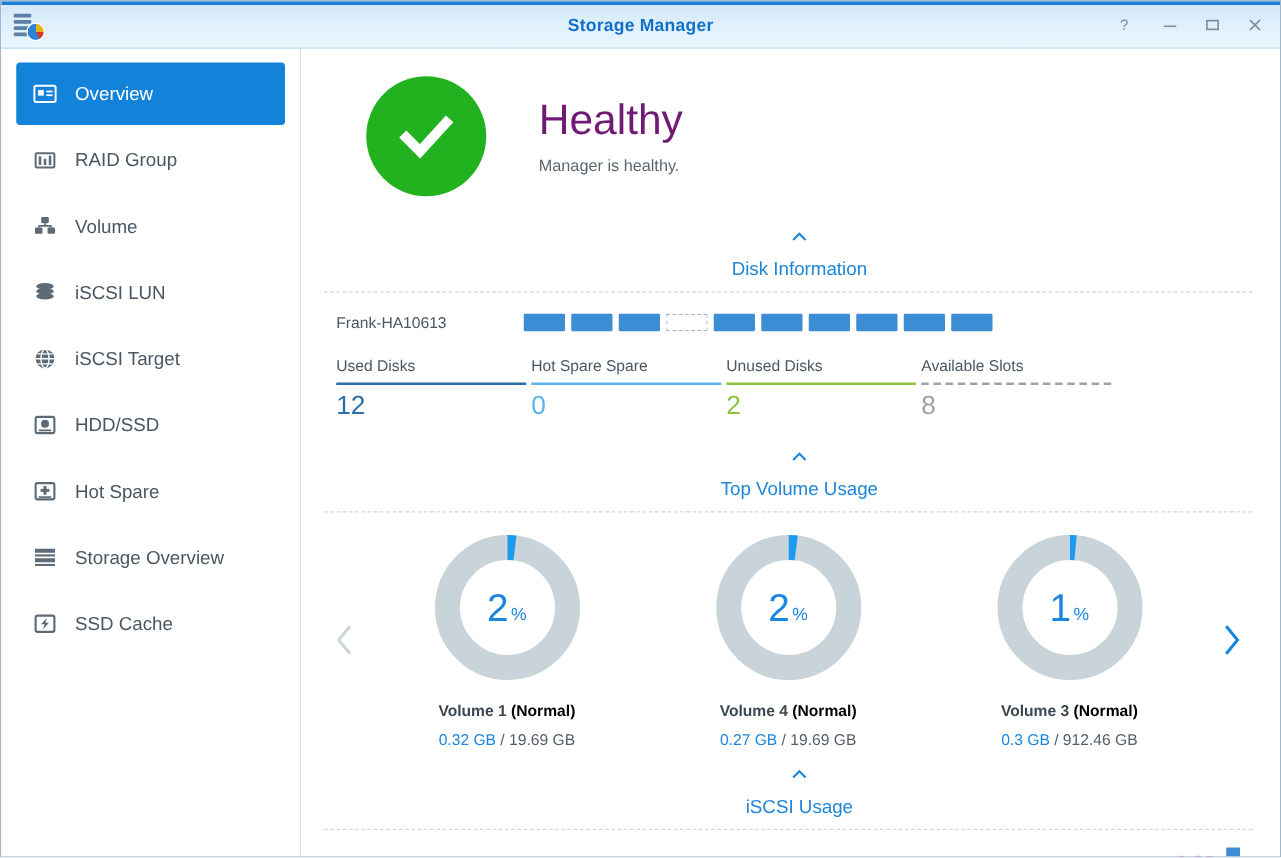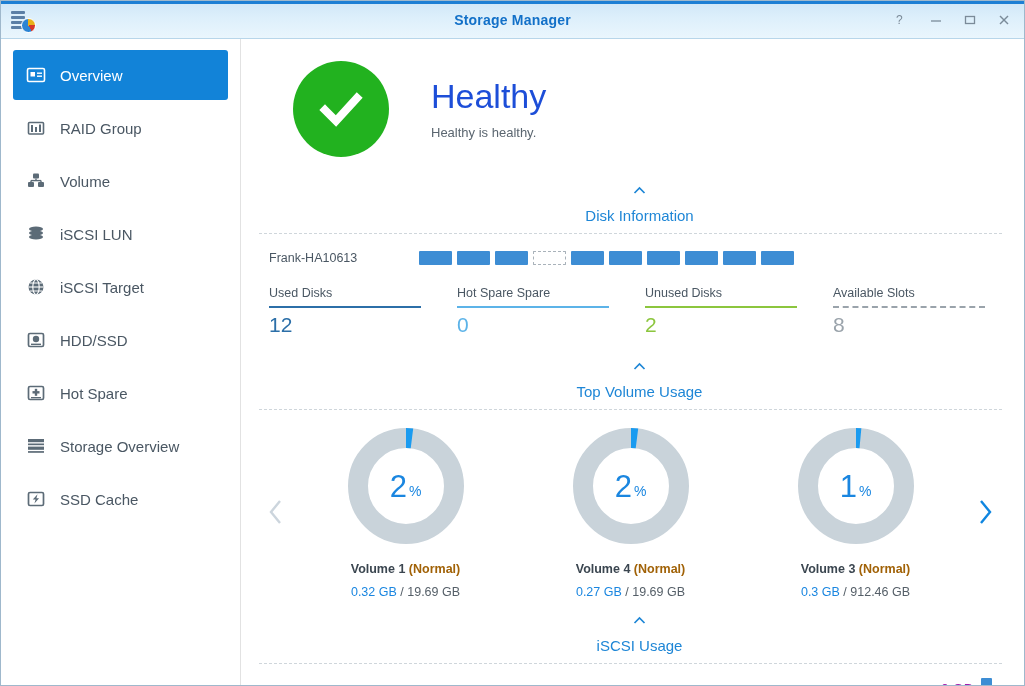--- a/index.html
+++ b/index.html
@@ -89,21 +89,21 @@
   }
 
   
   .health { display: flex; align-items: center; padding: 22px 0 10px 34px; }
   .health-circle {
     width: 96px; height: 96px; border-radius: 50%;
     background: #22b21f; display: flex; align-items: center; justify-content: center;
     flex: 0 0 96px;
   }
   .health-text { margin-left: 42px; }
-  .health-title { font-size: 34px; color: #1d4ed8; line-height: 1.1; font-weight: 400; }
+  .health-title { font-size: 34px; color: #701a75; line-height: 1.1; font-weight: 400; }
   .health-sub { font-size: 13px; color: #5b6670; margin-top: 9px; }
 
   
   .section { margin-top: 14px; }
   .sec-head {
     display: flex; align-items: center; gap: 9px; color: #1e86d6;
     font-size: 15px; padding-left: 18px; cursor: pointer; flex-direction: column;
   }
   .caret { display: inline-block; }
   .sec-rule {
@@ -116,21 +116,21 @@
   .disk-label {
     width: 160px; flex: 0 0 160px; padding-left: 10px;
     font-size: 12.5px; color: #4a5763;
   }
   .slots { display: flex; gap: 5px; }
   .slot { width: 33px; height: 14px; border-radius: 1px; }
   .slot.used { background: #3d8dd4; }
   .slot.unused { background: #8cc63e; }
   .slot.empty { background: transparent; border: 1px dashed #a9b2ba; }
 
-  .stats { display: flex; margin-top: 16px; padding-left: 10px; gap: 32px; }
+  .stats { display: flex; margin-top: 16px; padding-left: 10px; }
   .stat { width: 156px; flex: 0 0 156px; }
   .stat-label { font-size: 12.5px; color: #4a5763; padding-bottom: 6px; }
   .stat-rule { height: 2px; width: 152px; }
   .stat-value { font-size: 21px; padding-top: 5px; font-weight: 400; }
 
   
   .vol-area {
     position: relative; display: flex; align-items: center;
     padding: 14px 0 4px 0;
   }
@@ -146,21 +146,21 @@
   .donut svg { display: block; transform: rotate(-90deg); }
   .donut-label {
     position: absolute; inset: 0; display: flex; align-items: center;
     justify-content: center; color: #1a86e0;
   }
   .donut-num { font-size: 31px; line-height: 1; }
   .donut-pct { font-size: 14px; margin-left: 2px; align-self: center; padding-top:10px; }
   .vol-name {
     margin-top: 14px; font-size: 12.5px; font-weight: bold; color: #3b4650;
   }
-  .vol-name .norm { color: #a16207; }
+  .vol-name .norm { color: #000000; }
   .vol-size { margin-top: 9px; font-size: 12.5px; color: #555f68; }
   .vol-size .used { color: #1a86e0; }
 
   
   .iscsi-body { padding-top: 14px; position: relative; }
   .iscsi-top { display: flex; align-items: center; justify-content: flex-end; padding-right: 10px; }
   .iscsi-cap { font-size: 14px; color: #a21caf; margin-right: 8px; }
   .iscsi-marker { width: 11px; height: 22px; background: #3d8dd4; border-radius: 1px 1px 3px 3px; }
   .iscsi-bar {
     margin: 6px 10px 0 12px; height: 26px; border: 1px dashed #a9b2ba;
@@ -324,21 +324,21 @@
     <div class="content">
 
       <div class="health">
         <div class="health-circle">
           <svg width="56" height="56" viewBox="0 0 56 56">
             <polyline points="12,29 23,40 44,17" fill="none" stroke="#ffffff" stroke-width="8" stroke-linecap="square" stroke-linejoin="miter"></polyline>
           </svg>
         </div>
         <div class="health-text">
           <div class="health-title">Healthy</div>
-          <div class="health-sub">Healthy is healthy.</div>
+          <div class="health-sub">Manager is healthy.</div>
         </div>
       </div>
 
       <div class="section">
         <div class="sec-head">
           <span class="caret">
             <svg width="13" height="9" viewBox="0 0 13 9">
                 <polyline points="1.5,7 6.5,2 11.5,7" fill="none" stroke="#1e86d6" stroke-width="1.7"></polyline>
               </svg>
           </span>

